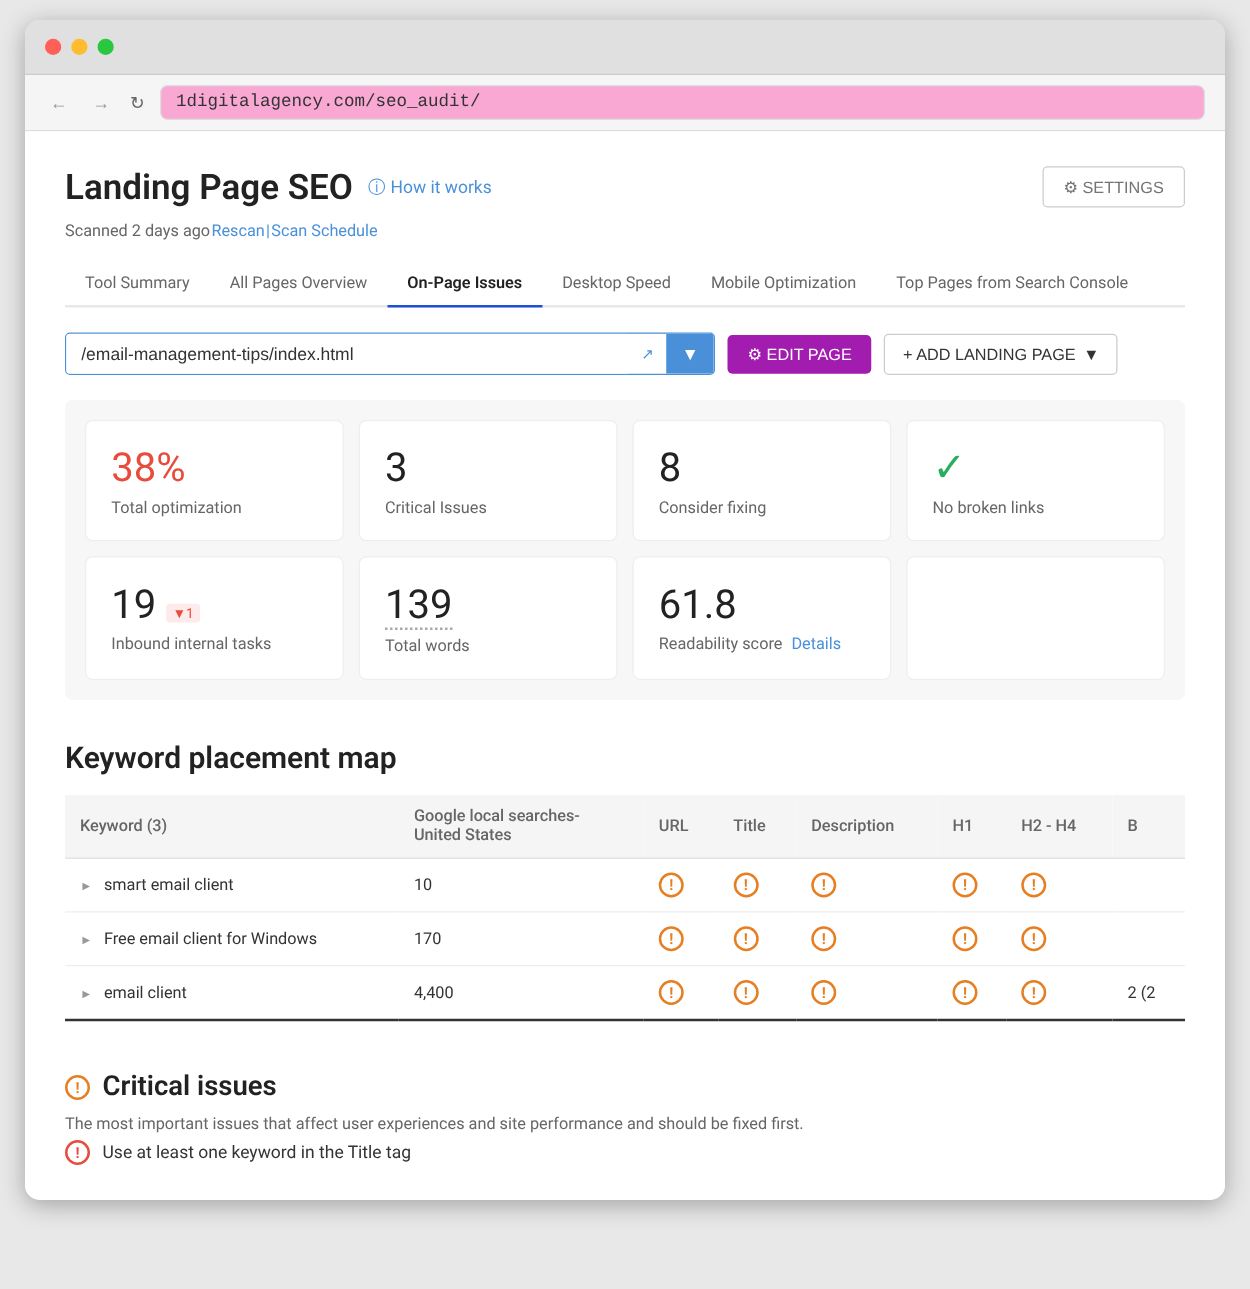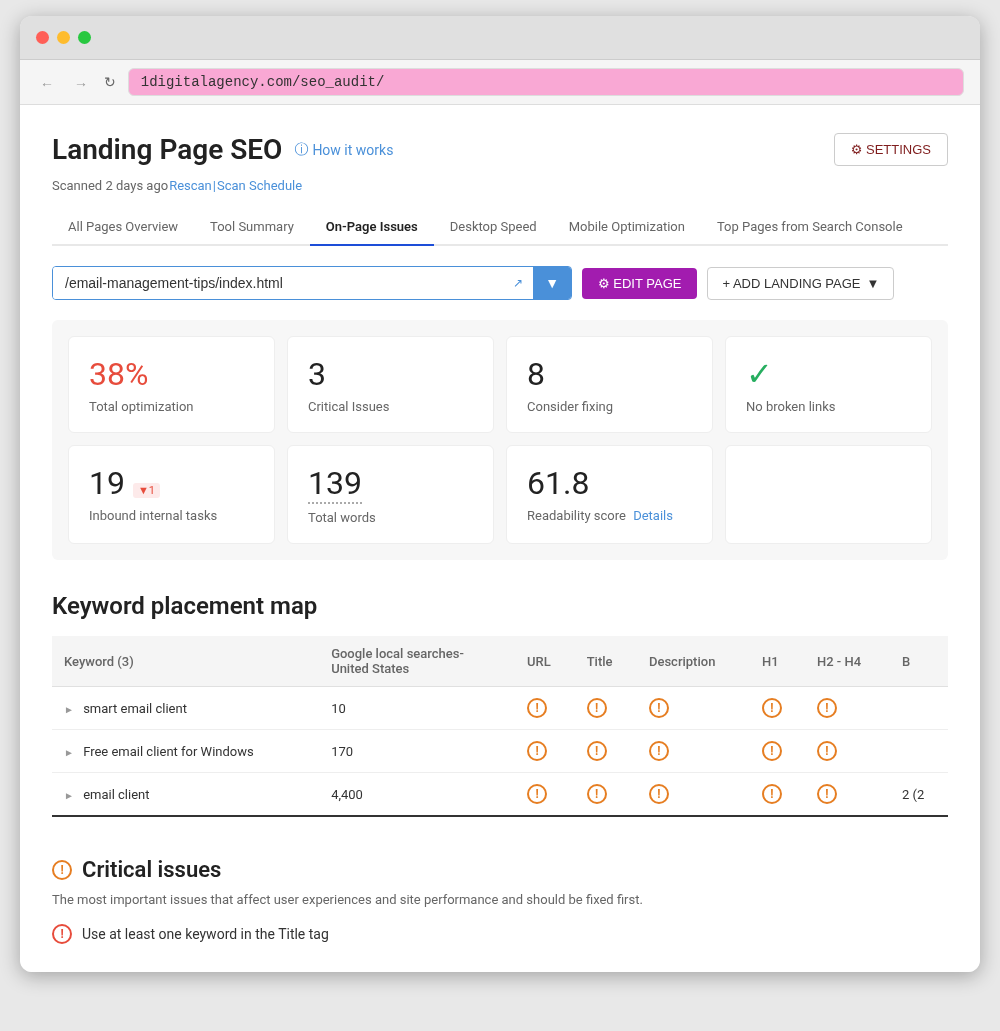--- a/index.html
+++ b/index.html
@@ -96,21 +96,21 @@
       display: flex;
       align-items: center;
       gap: 4px;
     }
     .settings-btn {
       border: 1px solid #ccc;
       background: white;
       padding: 8px 16px;
       border-radius: 4px;
       font-size: 13px;
-      color: #7f1d1d;
+      color: #737373;
       cursor: pointer;
       display: flex;
       align-items: center;
       gap: 6px;
     }
     .scan-info {
       font-size: 13px;
       color: #666;
       margin-bottom: 16px;
       display: flex;
@@ -320,21 +320,21 @@
       margin-bottom: 8px;
     }
     .critical-title {
       font-size: 22px;
       font-weight: 600;
       color: #222;
     }
     .critical-desc {
       font-size: 13px;
       color: #666;
-      margin-bottom: 14px;
+      margin-bottom: 2px;
       line-height: 1.5;
     }
     .issue-item {
       display: flex;
       align-items: center;
       gap: 10px;
       font-size: 14px;
       color: #333;
     }
   </style>
@@ -372,22 +372,22 @@
     </div>
 
     <div class="scan-info">
       <span>Scanned 2 days ago</span>
       <a class="scan-link">Rescan</a>
       <span class="scan-divider">|</span>
       <a class="scan-link">Scan Schedule</a>
     </div>
 
     <div class="tabs">
+      <div class="tab">Tool Summary</div>
       <div class="tab">All Pages Overview</div>
-      <div class="tab">Tool Summary</div>
       <div class="tab active">On-Page Issues</div>
       <div class="tab">Desktop Speed</div>
       <div class="tab">Mobile Optimization</div>
       <div class="tab">Top Pages from Search Console</div>
     </div>
 
     <div class="page-selector">
       <div class="page-input-group">
         <input class="page-input" type="text" value="/email-management-tips/index.html" style="">
         <span class="page-input-icon">↗</span>

